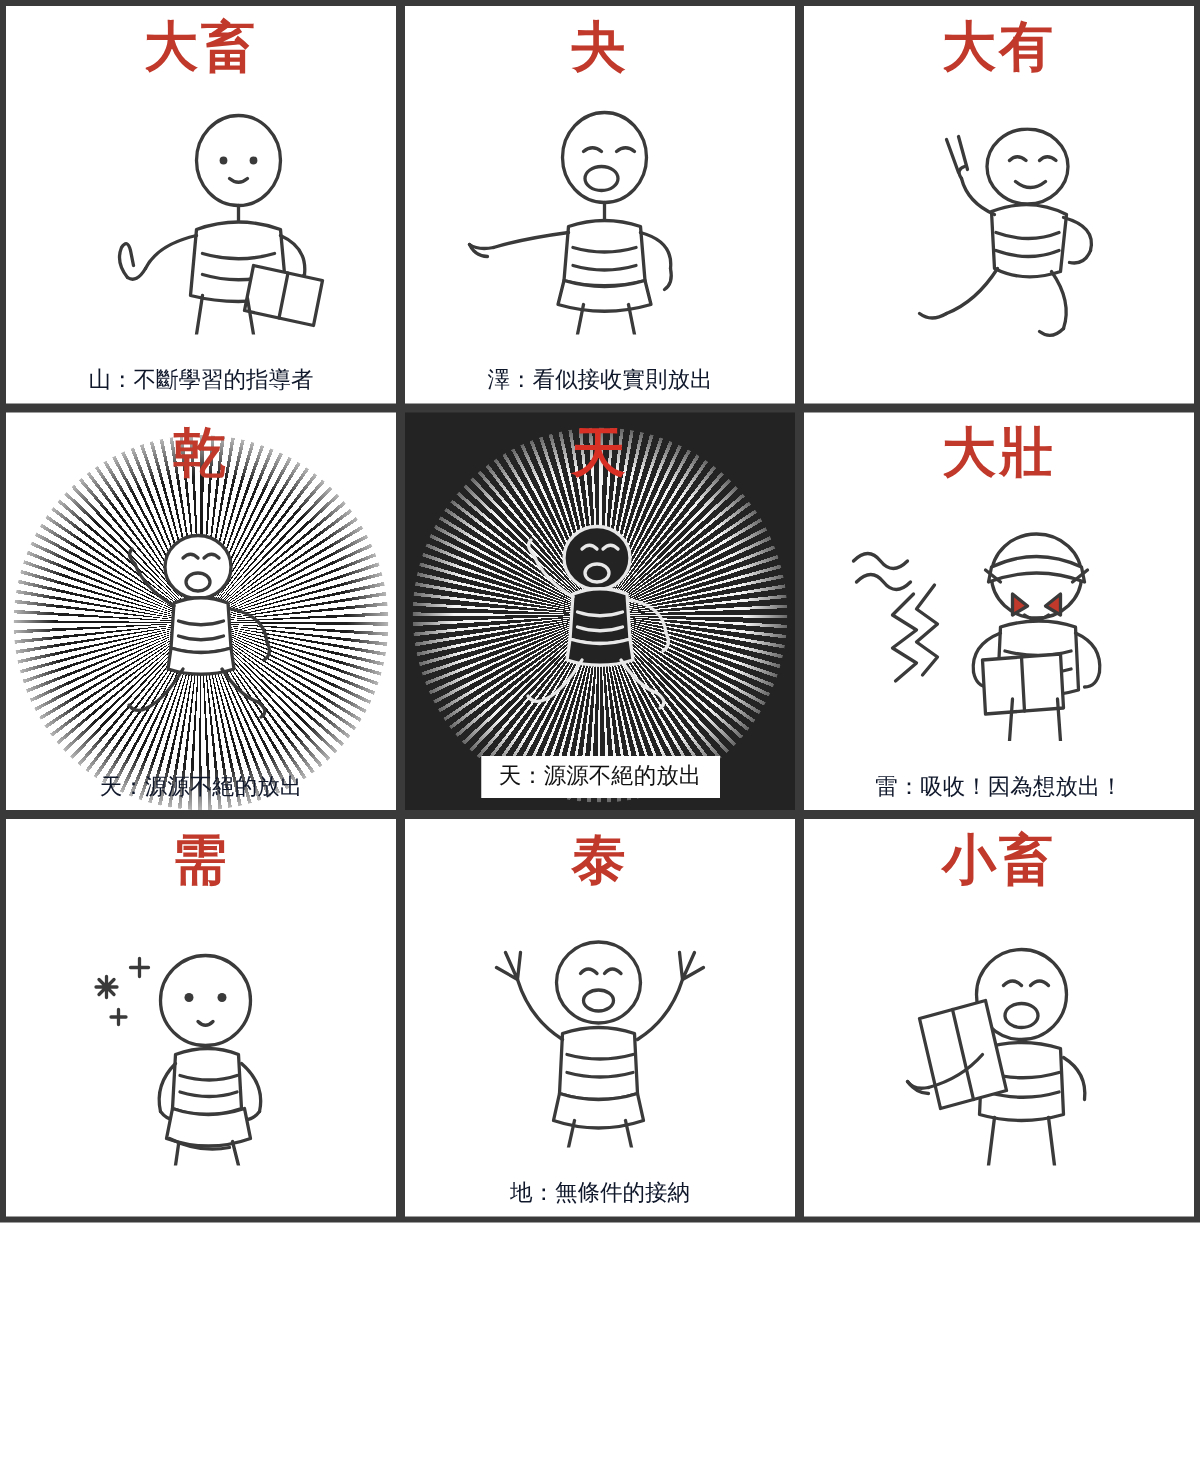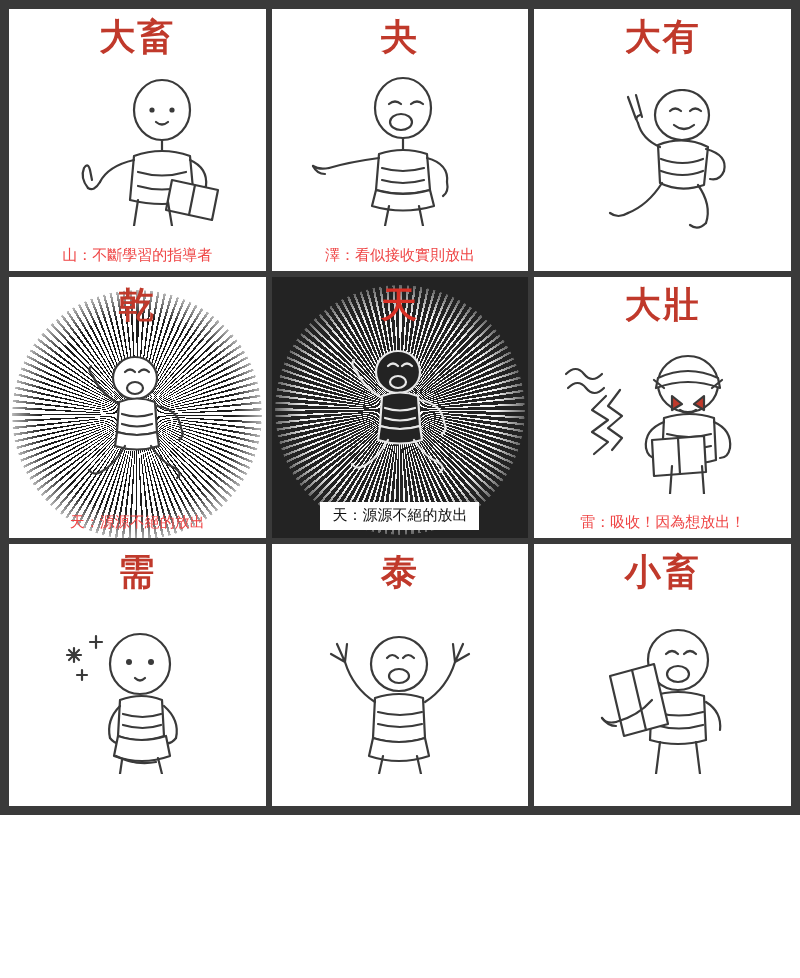--- a/index.html
+++ b/index.html
@@ -39,21 +39,21 @@
   
   .grid {
     width: 800px;
     height: 815px;
     display: grid;
     grid-template-columns: repeat(3, 1fr);
     grid-template-rows: repeat(3, 1fr);
     gap: 6px;
     background: #3a3a3a;
     box-sizing: border-box;
-    padding: 9px;
+    padding: 4px;
   }
   .cell {
     position: relative;
     background: #ffffff;
     overflow: hidden;
     display: flex;
     flex-direction: column;
     align-items: center;
     justify-content: flex-start;
   }
@@ -82,21 +82,21 @@
     align-items: center;
     justify-content: center;
   }
   .art svg {
     display: block;
   }
   .caption {
     width: 100%;
     text-align: center;
     font-size: 15px;
-    color: #ef4444;
+    color: #0f172a;
     padding-bottom: 6px;
     font-family: "DejaVu Sans", "Liberation Sans", sans-serif;
     white-space: nowrap;
     z-index: 3;
     position: relative;
   }
   .caption.boxed {
     display: inline-block;
     width: auto;
     align-self: center;
@@ -353,20 +353,21 @@
           <path class="stroke" d="M93 100 q22 6 44 0"></path>
           <path class="stroke" d="M90 78 q-22 -14 -30 -40"></path>
           <path class="stroke" d="M60 38 l-8 -18 M60 38 l-14 -8 M60 38 l2 -18"></path>
           <path class="stroke" d="M140 78 q22 -14 30 -40"></path>
           <path class="stroke" d="M170 38 l8 -18 M170 38 l14 -8 M170 38 l-2 -18"></path>
           <path class="stroke fillw" d="M88 114 q26 8 52 0 l4 18 q-30 10 -60 0 z"></path>
           <path class="stroke" d="M98 132 l-4 18"></path>
           <path class="stroke" d="M132 132 l4 18"></path>
         </svg>
       </div>
+      <div class="caption">地：無條件的接納</div>
     </div>
 
     <div class="cell">
       <div class="cell-title">小畜</div>
       <div class="art">
         <svg class="figure" width="230" height="150" viewBox="0 0 230 150">
           <ellipse class="stroke fillw" cx="130" cy="36" rx="30" ry="30"></ellipse>
           <path class="stroke" d="M118 30 q6 -6 12 0"></path>
           <path class="stroke" d="M136 30 q6 -6 12 0"></path>
           <ellipse class="stroke fillw" cx="130" cy="50" rx="11" ry="8"></ellipse>

